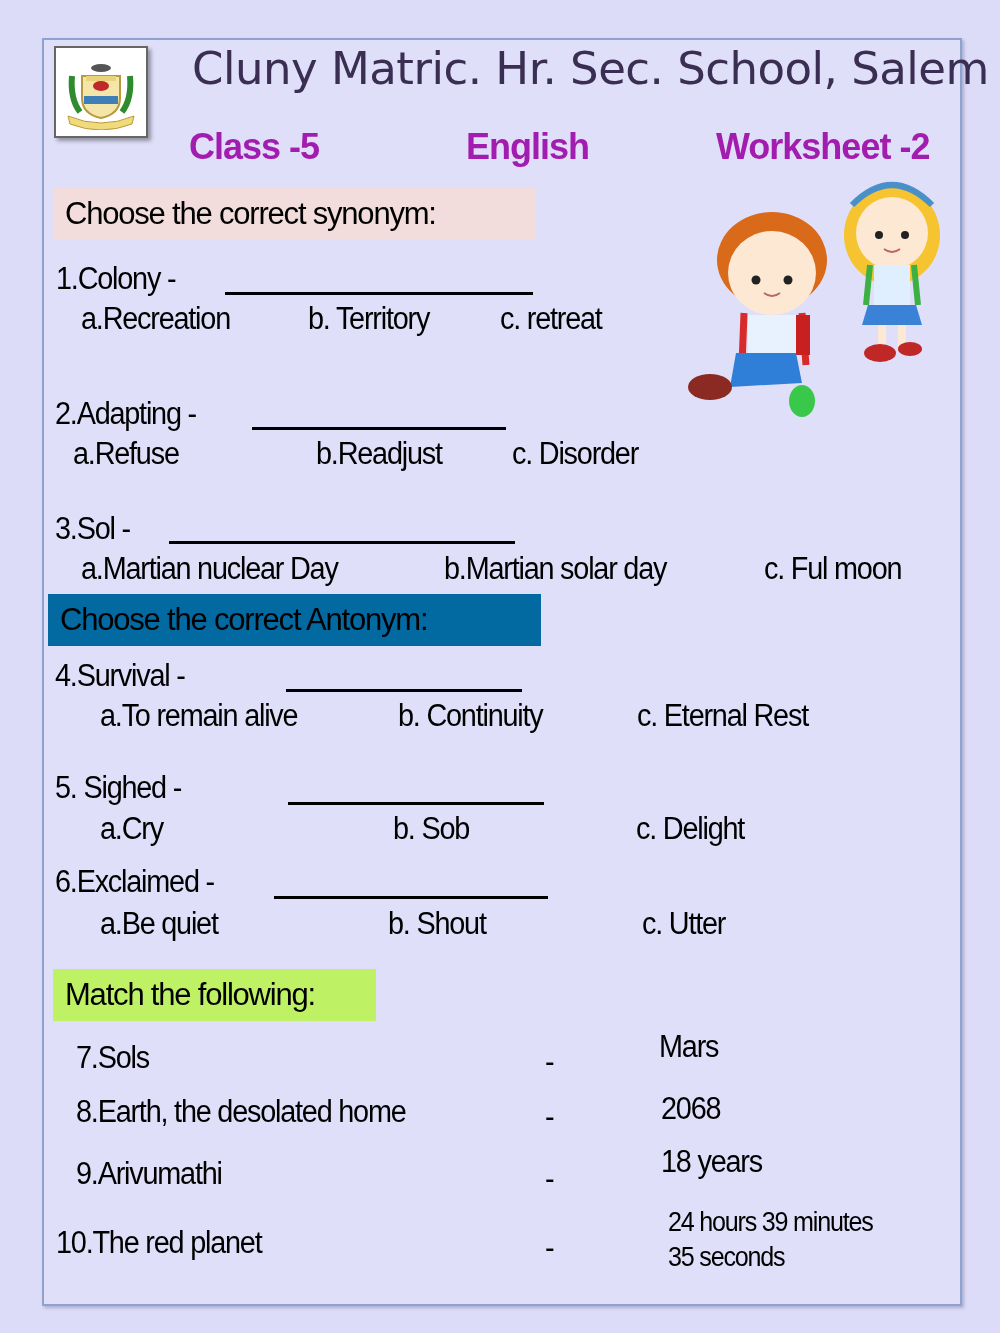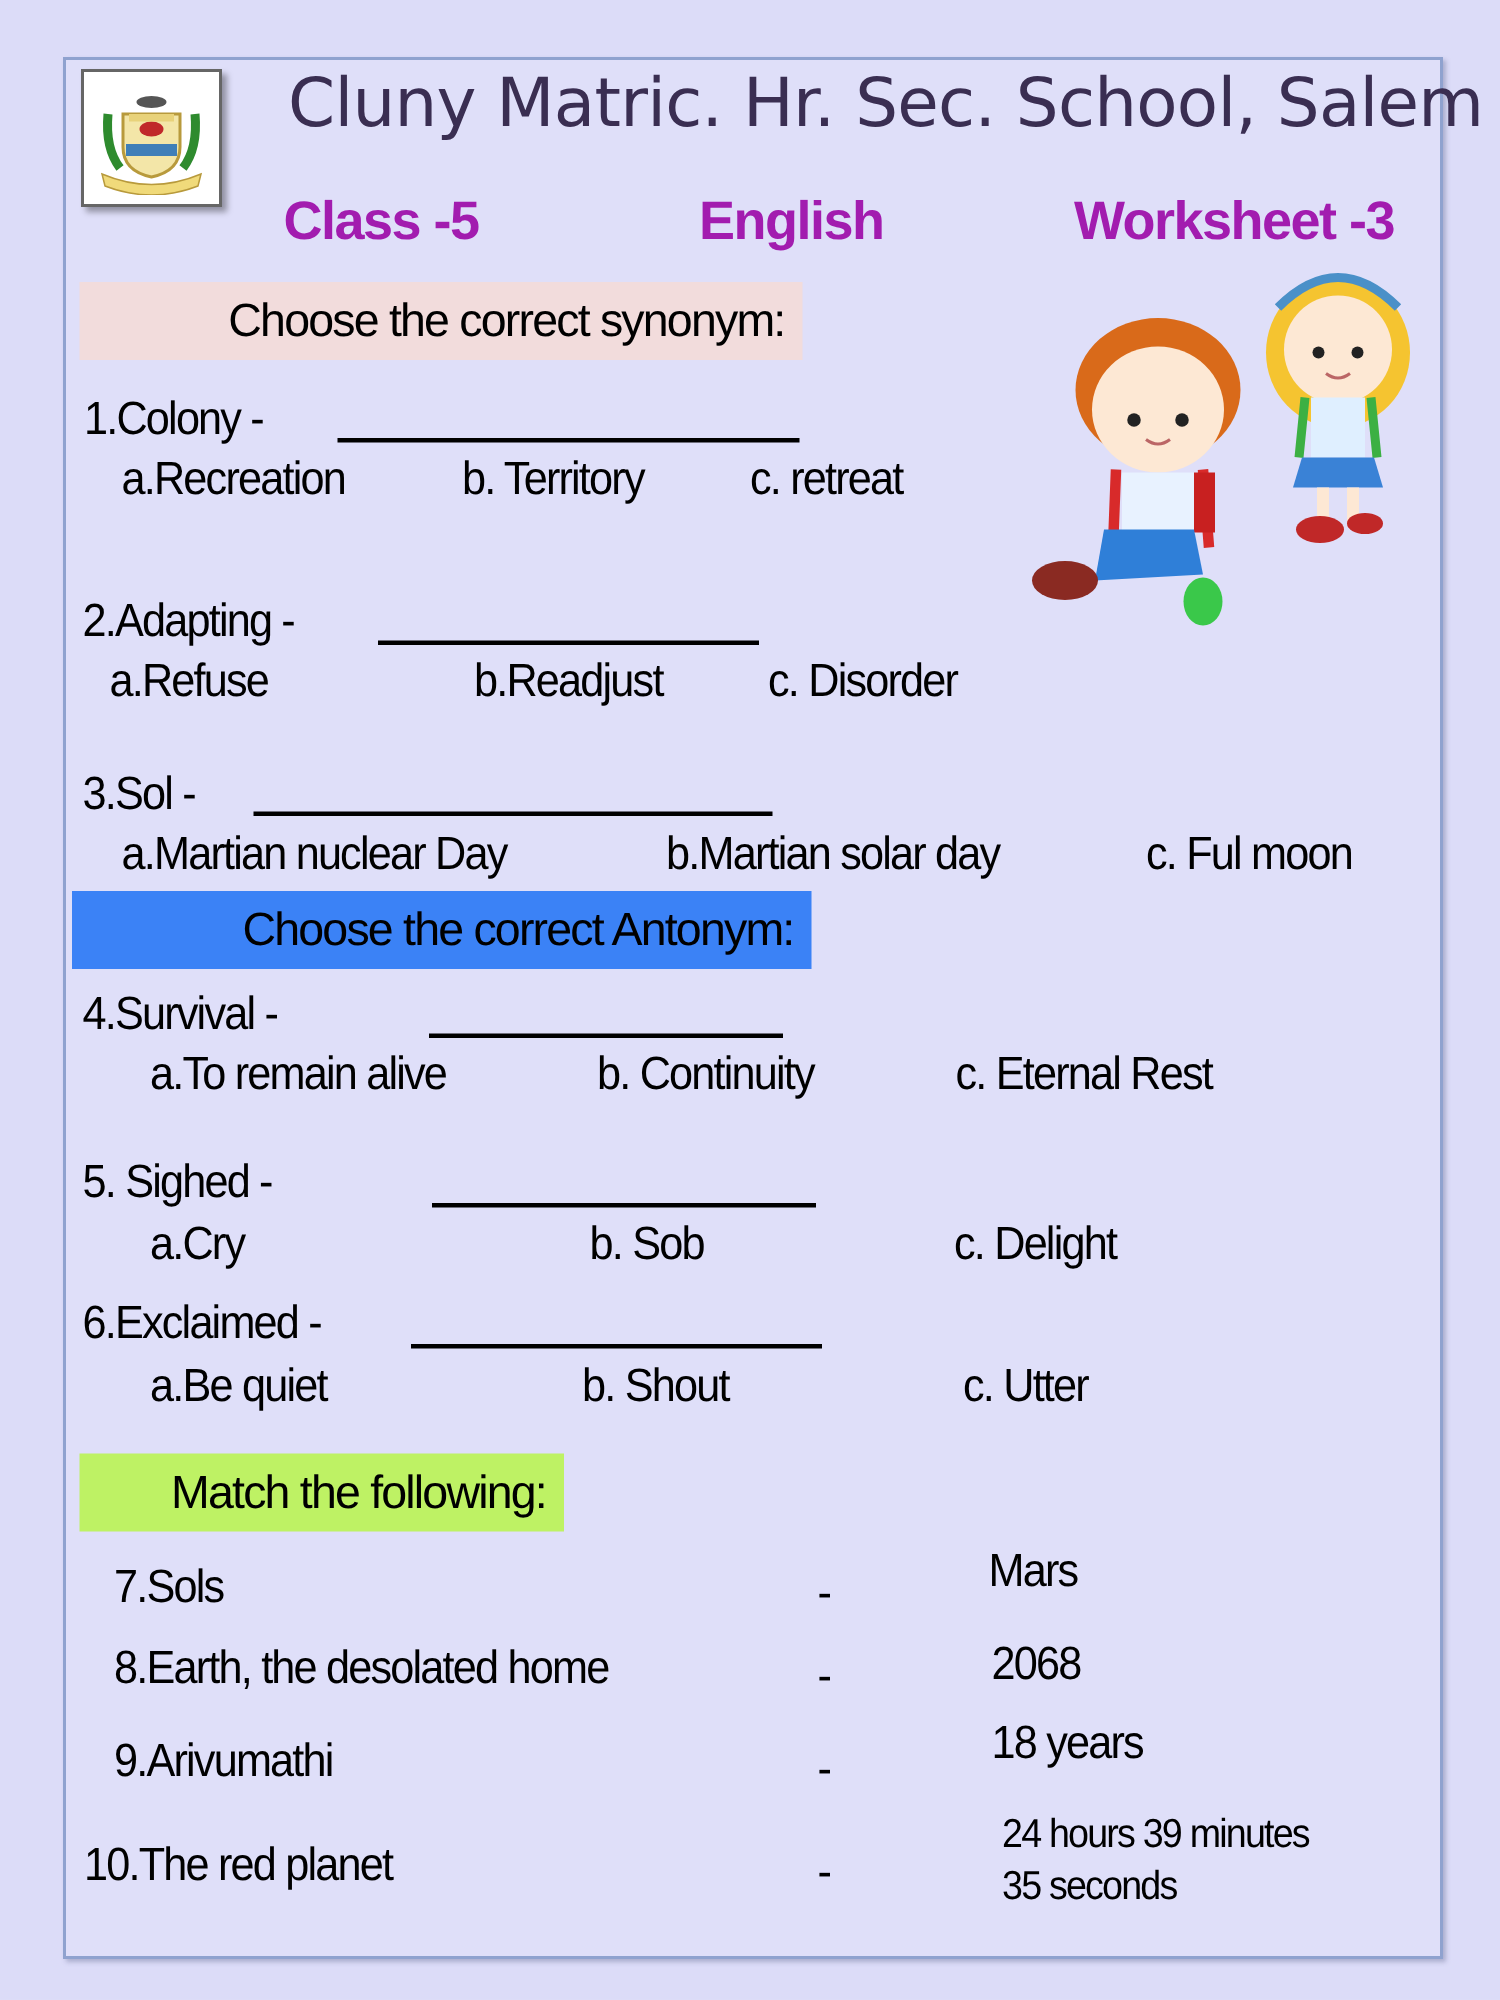--- a/index.html
+++ b/index.html
@@ -16,21 +16,21 @@
     position:absolute; left:54px; top:46px; width:90px; height:88px; background:#fff;
     border:2px solid #666; box-shadow:3px 3px 4px rgba(0,0,0,0.35);
     display:flex; align-items:center; justify-content:center;
   }
   .school {
     position:absolute; left:192px; top:42px; font-size:45px; color:#3a2e52;
     font-family:"DejaVu Sans", sans-serif; letter-spacing:-0.5px; white-space:nowrap;
   }
   .sub { position:absolute; top:126px; font-size:36px; font-weight:bold; color:#a21caf; letter-spacing:-1px; white-space:nowrap;}
   .t { position:absolute; font-size:31px; color:#000; white-space:nowrap; letter-spacing:-1.3px; transform:scaleX(0.93); transform-origin:left top;}
-  .hdr { position:absolute; font-size:31px; color:#000; padding:8px 12px; letter-spacing:-1.2px; white-space:nowrap;text-align:right;}
+  .hdr { position:absolute; font-size:31px; color:#000; padding:8px 12px; letter-spacing:-1.2px; white-space:nowrap;}
   .blank { position:absolute; height:0; border-top:3px solid #000; }
   .kids { position:absolute; left:684px; top:165px; width:270px; height:260px; }
 </style>
 </head>
 <body>
 
 <div class="frame"></div>
 
 <div class="logo">
   <svg width="78" height="76" viewBox="0 0 78 76">
@@ -41,21 +41,21 @@
     <ellipse cx="39" cy="32" rx="8" ry="5" fill="#c0282a"></ellipse>
     <rect x="22" y="42" width="34" height="8" fill="#3f7fb8"></rect>
     <rect x="24" y="22" width="30" height="5" fill="#e8d27a"></rect>
     <path d="M6 62 Q39 76 72 62 L70 70 Q39 82 8 70 Z" fill="#f0da7a" stroke="#b89a3c"></path>
   </svg>
 </div>
 
 <div class="school">Cluny Matric. Hr. Sec. School, Salem</div>
 <div class="sub" style="left:189px">Class -5</div>
 <div class="sub" style="left:466px">English</div>
-<div class="sub" style="left:716px">Worksheet -3</div>
+<div class="sub" style="left:716px">Worksheet -2</div>
 
 <svg class="kids" viewBox="0 0 270 260">
 
   <ellipse cx="208" cy="70" rx="48" ry="50" fill="#f5c430"></ellipse>
   <path d="M168 40 Q208 0 248 40" stroke="#4a90c8" stroke-width="6" fill="none"></path>
   <ellipse cx="208" cy="68" rx="36" ry="36" fill="#fde8d4"></ellipse>
   <circle cx="195" cy="70" r="4" fill="#222"></circle>
     <circle cx="221" cy="70" r="4" fill="#222"></circle>
   <path d="M200 84 Q208 90 216 84" stroke="#b66" stroke-width="2" fill="none"></path>
   <rect x="190" y="100" width="36" height="40" fill="#dfefff"></rect>
@@ -92,21 +92,21 @@
 <div class="t" style="left:73px;top:436px">a.Refuse</div>
 <div class="t" style="left:316px;top:436px">b.Readjust</div>
 <div class="t" style="left:512px;top:436px">c. Disorder</div>
 
 <div class="t" style="left:55px;top:511px">3.Sol  -</div>
 <div class="blank" style="left:169px;top:541px;width:346px"></div>
 <div class="t" style="left:81px;top:551px">a.Martian nuclear Day</div>
 <div class="t" style="left:444px;top:551px">b.Martian solar day</div>
 <div class="t" style="left:764px;top:551px">c. Ful moon</div>
 
-<div class="hdr" style="left:48px;top:594px;width:469px;height:36px;background:#3b82f6">Choose the correct Antonym:</div>
+<div class="hdr" style="left:48px;top:594px;width:469px;height:36px;background:#0369a1">Choose the correct Antonym:</div>
 
 <div class="t" style="left:55px;top:658px">4.Survival    -</div>
 <div class="blank" style="left:286px;top:689px;width:236px"></div>
 <div class="t" style="left:100px;top:698px">a.To remain alive</div>
 <div class="t" style="left:398px;top:698px">b. Continuity</div>
 <div class="t" style="left:637px;top:698px">c. Eternal Rest</div>
 
 <div class="t" style="left:55px;top:770px">5. Sighed   -</div>
 <div class="blank" style="left:288px;top:802px;width:256px"></div>
 <div class="t" style="left:100px;top:811px">a.Cry</div>

